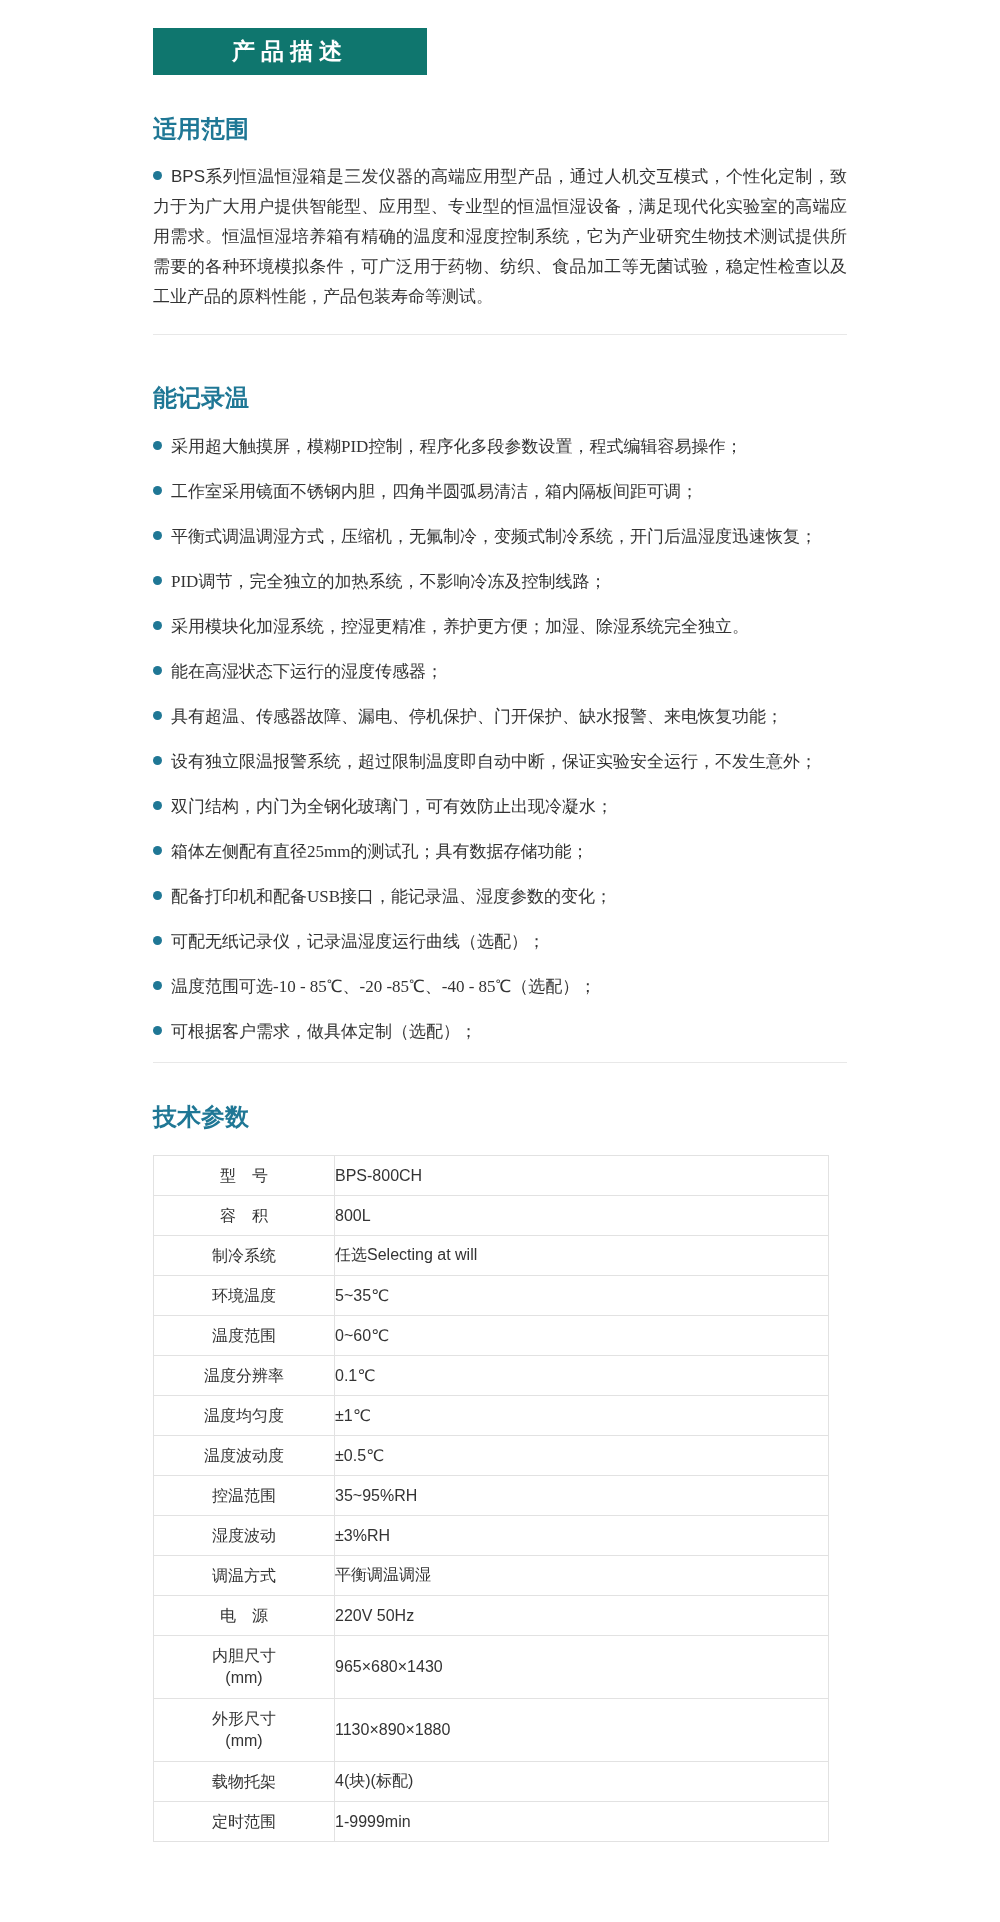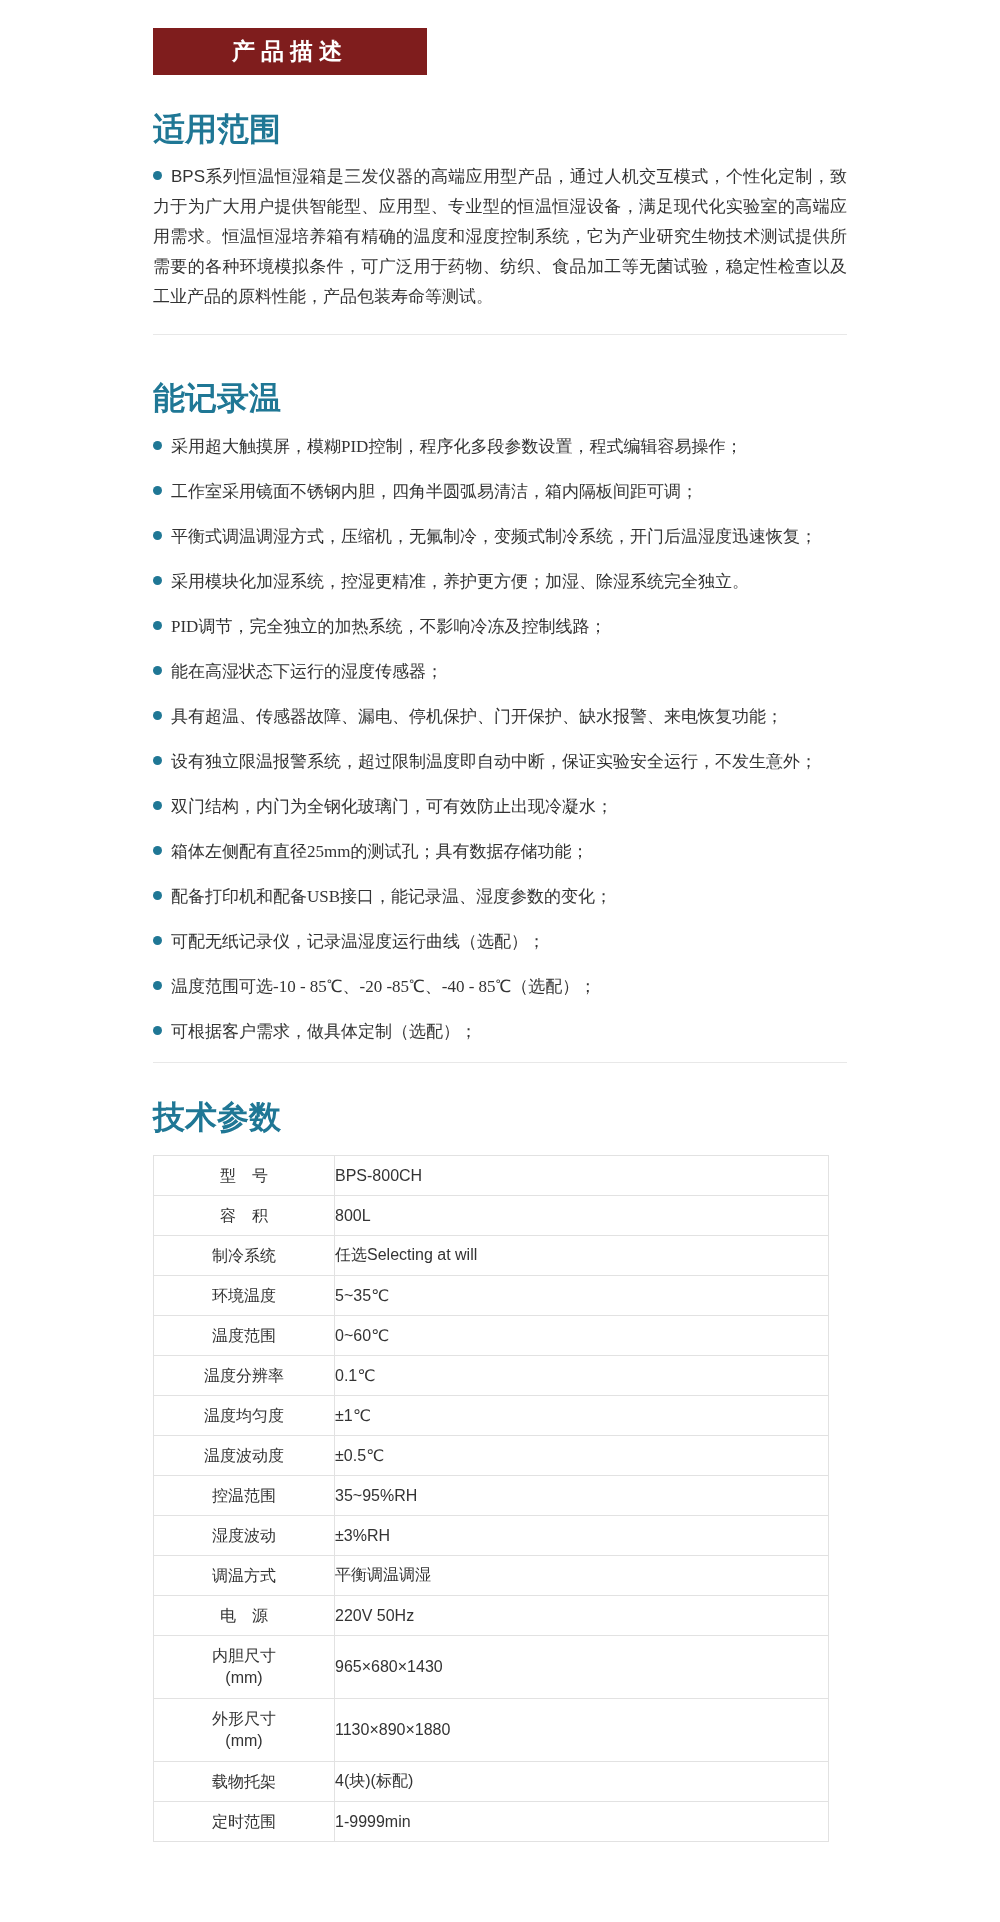--- a/index.html
+++ b/index.html
@@ -10,35 +10,35 @@
     color: #333333;
   }
   body { width: 1000px; min-height: 1922px; }
   .container { width: 694px; margin: 0 auto; padding-bottom: 38px; }
 
   
   .banner {
     margin-top: 28px;
     width: 274px;
     height: 47px;
-    background: #7f1d1d;
+    background: #0f766e;
     color: #ffffff;
     font-size: 23px;
     font-weight: bold;
     letter-spacing: 6px;
     display: flex;
     align-items: center;
     justify-content: center;
   }
 
   
   .section-heading {
     margin: 40px 0 0 0;
     color: #1F7795;
-    font-size: 32px;
+    font-size: 24px;
     line-height: 28px;
     font-weight: bold;
   }
   .section-heading.features { margin-top: 49px; }
 
   
   .scope-text {
     margin: 19px 0 0 0;
     font-size: 17px;
     line-height: 30px;
@@ -119,22 +119,22 @@
   <p class="scope-text"><span class="dot"></span><span>BPS系列恒温恒湿箱是三发仪器的高端应用型产品，通过人机交互模式，个性化定制，致力于为广大用户提供智能型、应用型、专业型的恒温恒湿设备，满足现代化实验室的高端应用需求。恒温恒湿培养箱有精确的温度和湿度控制系统，它为产业研究生物技术测试提供所需要的各种环境模拟条件，可广泛用于药物、纺织、食品加工等无菌试验，稳定性检查以及工业产品的原料性能，产品包装寿命等测试。</span></p>
 
   <hr class="divider">
 
   <h2 class="section-heading features">能记录温</h2>
 
   <ul class="feature-list">
     <li><span class="dot"></span><span>采用超大触摸屏，模糊PID控制，程序化多段参数设置，程式编辑容易操作；</span></li>
     <li><span class="dot"></span><span>工作室采用镜面不锈钢内胆，四角半圆弧易清洁，箱内隔板间距可调；</span></li>
     <li><span class="dot"></span><span>平衡式调温调湿方式，压缩机，无氟制冷，变频式制冷系统，开门后温湿度迅速恢复；</span></li>
+    <li><span class="dot"></span><span>PID调节，完全独立的加热系统，不影响冷冻及控制线路；</span></li>
     <li><span class="dot"></span><span>采用模块化加湿系统，控湿更精准，养护更方便；加湿、除湿系统完全独立。</span></li>
-    <li><span class="dot"></span><span>PID调节，完全独立的加热系统，不影响冷冻及控制线路；</span></li>
     <li><span class="dot"></span><span>能在高湿状态下运行的湿度传感器；</span></li>
     <li><span class="dot"></span><span>具有超温、传感器故障、漏电、停机保护、门开保护、缺水报警、来电恢复功能；</span></li>
     <li><span class="dot"></span><span>设有独立限温报警系统，超过限制温度即自动中断，保证实验安全运行，不发生意外；</span></li>
     <li><span class="dot"></span><span>双门结构，内门为全钢化玻璃门，可有效防止出现冷凝水；</span></li>
     <li><span class="dot"></span><span>箱体左侧配有直径25mm的测试孔；具有数据存储功能；</span></li>
     <li><span class="dot"></span><span>配备打印机和配备USB接口，能记录温、湿度参数的变化；</span></li>
     <li><span class="dot"></span><span>可配无纸记录仪，记录温湿度运行曲线（选配）；</span></li>
     <li><span class="dot"></span><span>温度范围可选-10 - 85℃、-20 -85℃、-40 - 85℃（选配）；</span></li>
     <li><span class="dot"></span><span>可根据客户需求，做具体定制（选配）；</span></li>
   </ul>

